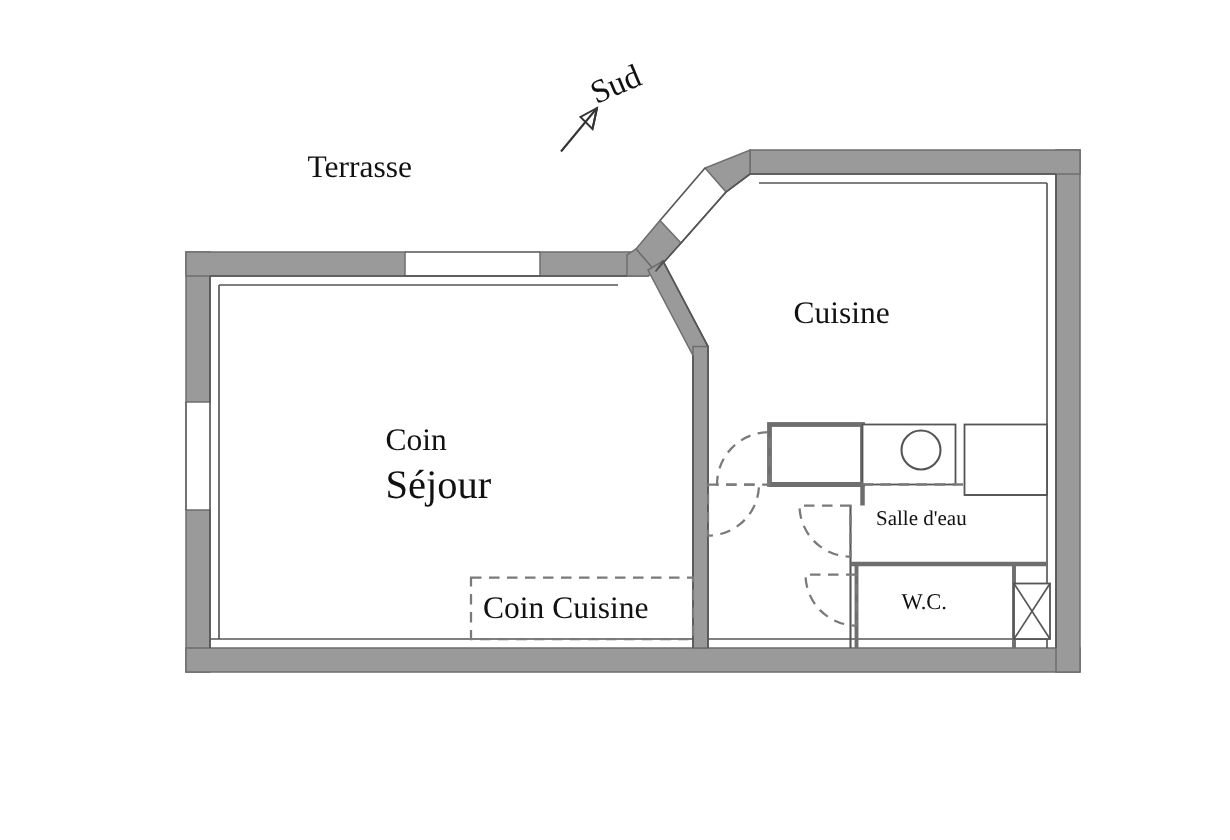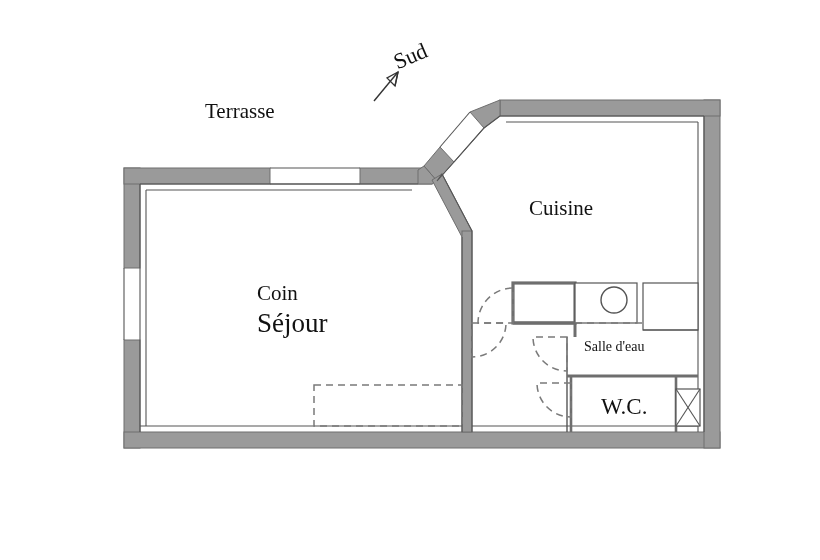--- a/index.html
+++ b/index.html
@@ -42,21 +42,21 @@
     font-size: 22px;
     left: 390px;
     top: 52px;
     transform: rotate(-23deg);
     transform-origin: left top;
   }
   .lbl-salon { font-size: 21px; left: 257px; top: 282px; }
   .lbl-sejour { font-size: 27px; left: 257px; top: 308px; }
   .lbl-chambre { font-size: 21px; left: 529px; top: 197px; }
   .lbl-salledeau { font-size: 14px; left: 584px; top: 339px; }
-  .lbl-wc { font-size: 23px; left: 601px; top: 394px; }
+  .lbl-wc { font-size: 15px; left: 601px; top: 394px; }
   .lbl-coincuisine { font-size: 21px; left: 322px; top: 394px; }
 </style>
 </head>
 <body>
 
 <div id="floorplan-root">
 
   <svg class="plan-svg" viewBox="0 0 820 560">
 
     <g>
@@ -187,14 +187,15 @@
   <div class="plan-label lbl-salon">Coin</div>
 
   <div class="plan-label lbl-sejour">Séjour</div>
 
   <div class="plan-label lbl-chambre">Cuisine</div>
 
   <div class="plan-label lbl-salledeau">Salle d'eau</div>
 
   <div class="plan-label lbl-wc">W.C.</div>
 
+  <div class="plan-label lbl-coincuisine">Coin Cuisine</div>
 
 </div>
 
 </body></html>

